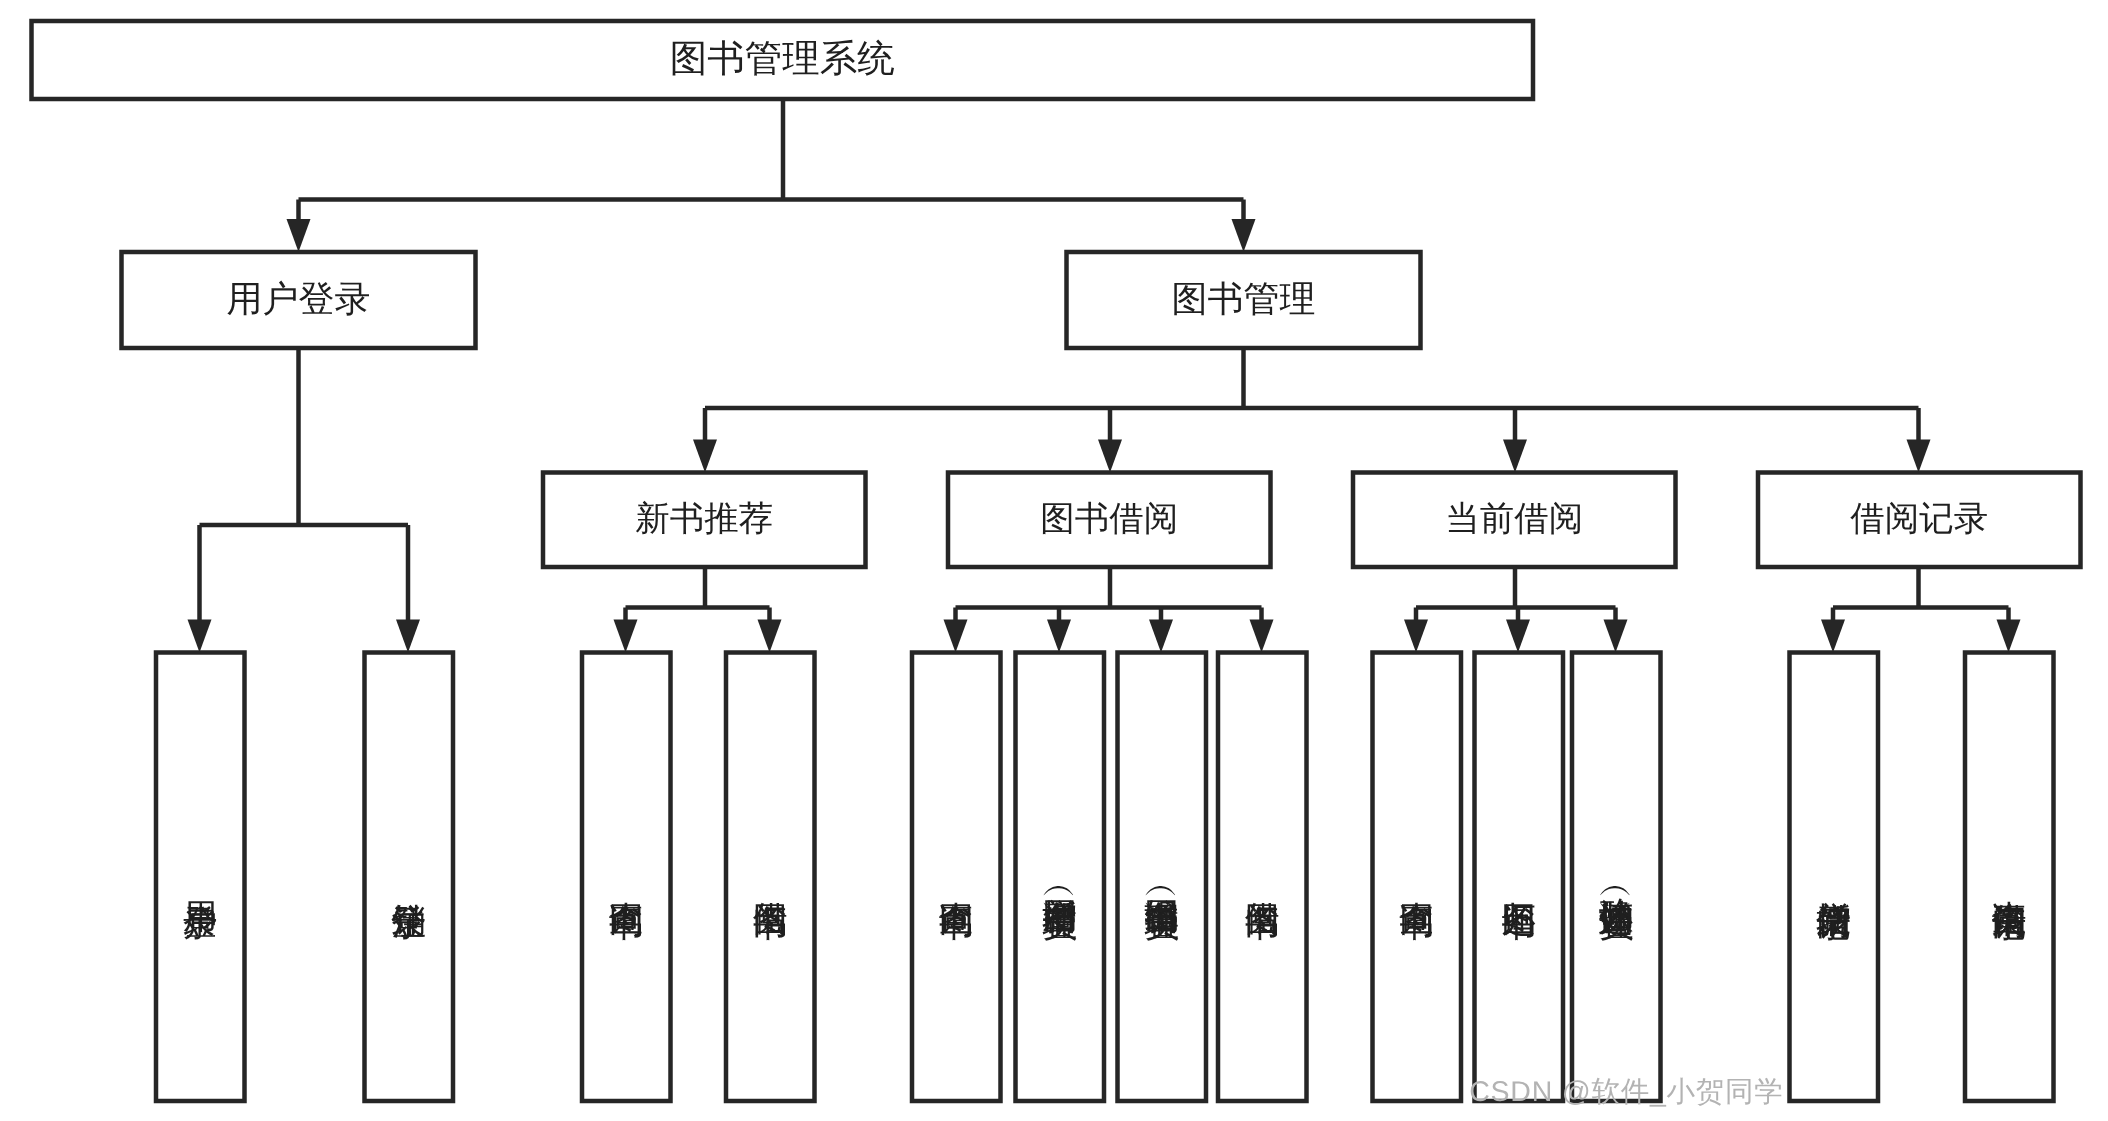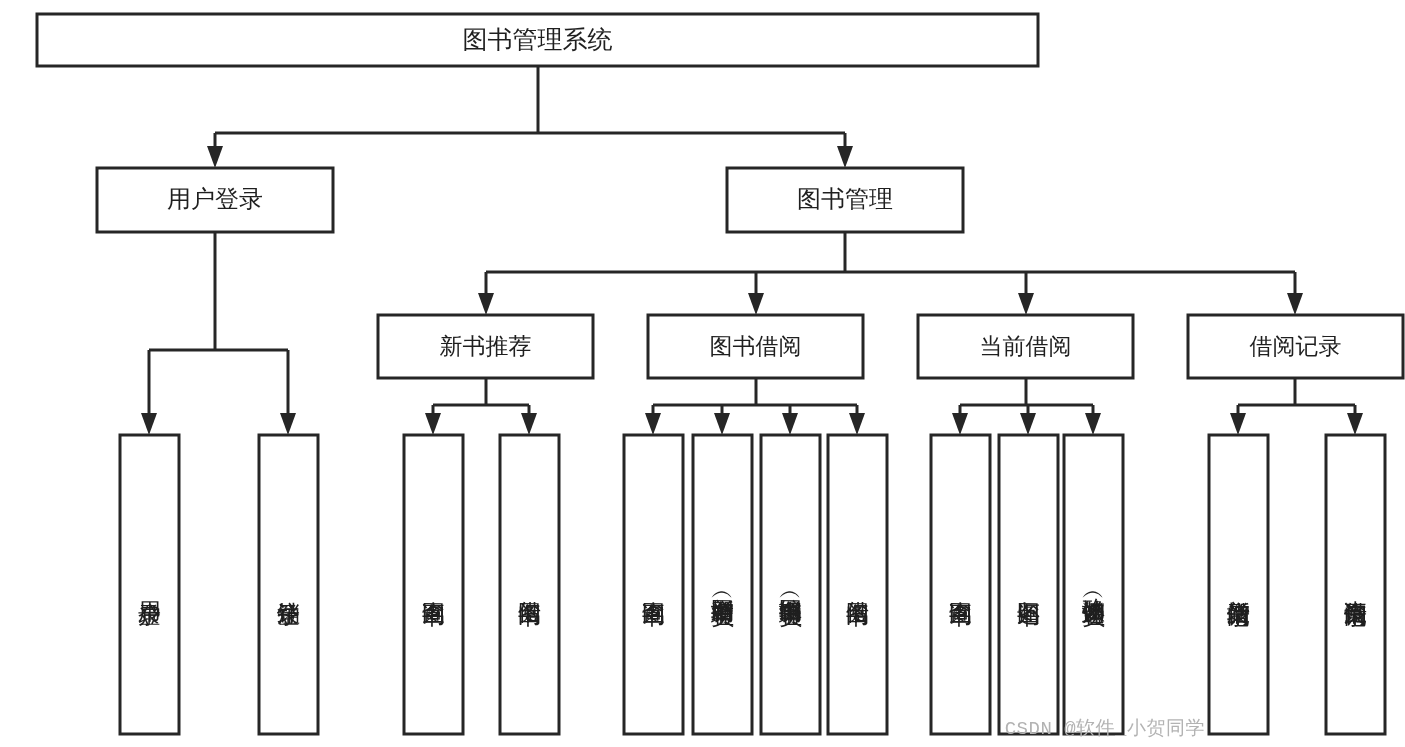--- a/index.html
+++ b/index.html
@@ -1,21 +1,21 @@
 <!DOCTYPE html>
 <html><head>
 <meta charset="utf-8">
 <style>
   html,body{margin:0;padding:0;background:#ffffff;}
   body{
     width:1405px;height:747px;overflow:hidden;
     font-family:"Liberation Sans","DejaVu Sans",sans-serif;
     color:#1a1a1a;
   }
-  #diagram-root{position:relative;width:1203px;height:747px;background:#fff;margin-left:16px;}
+  #diagram-root{position:relative;width:1203px;height:747px;background:#fff;}
   svg.canvas{position:absolute;left:0;top:0;width:1405px;height:747px;}
 
   .node-box{
     fill:#ffffff;
     stroke:#262626;
     stroke-width:3;
   }
   .node-label{
     font-family:"Liberation Sans","DejaVu Sans",sans-serif;
     fill:#1f1f1f;
@@ -48,21 +48,21 @@
     display:flex;
     align-items:center;
     justify-content:center;
     white-space:nowrap;
     pointer-events:none;
   }
   .watermark{
     position:absolute;
     right:14px;
     bottom:6px;
-    font-family:Liberation Mono, monospace;
+    font-family:Liberation Sans, sans-serif;
     font-size:19px;
     color:#b3b3b3;
     letter-spacing:0.5px;
     white-space:nowrap;
   }
 </style>
 </head>
 <body>
 
 <div id="diagram-root">

